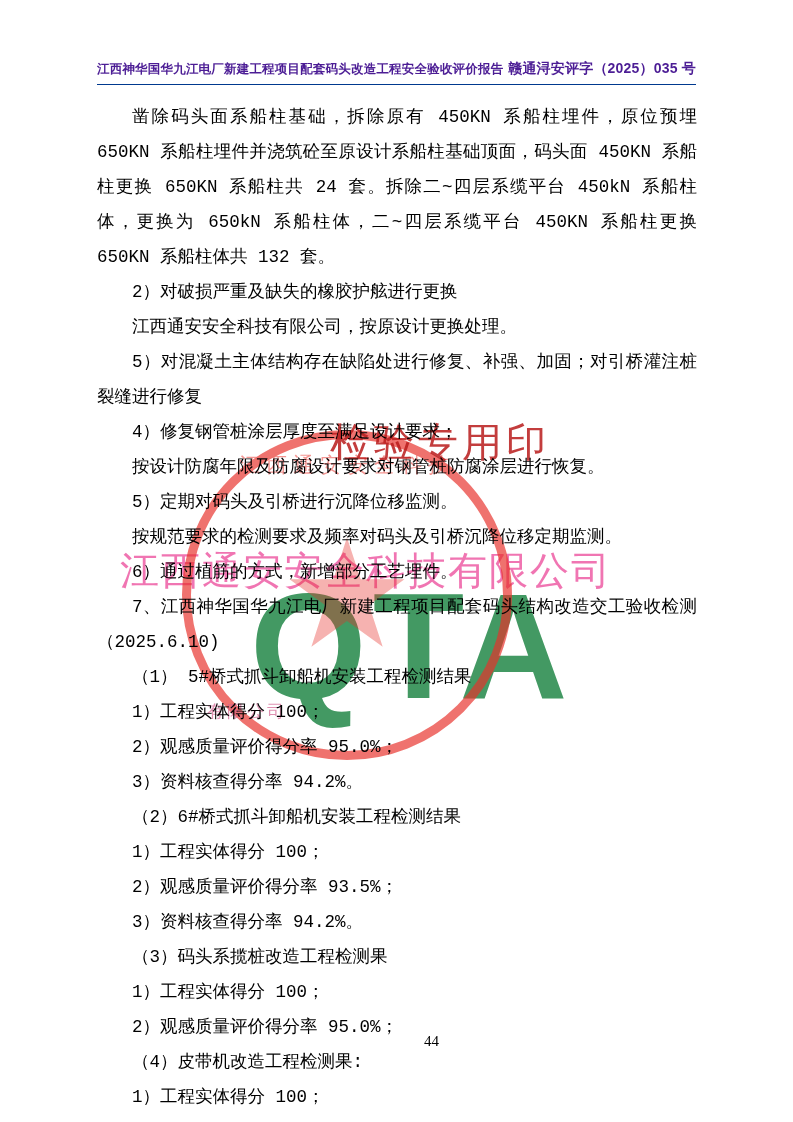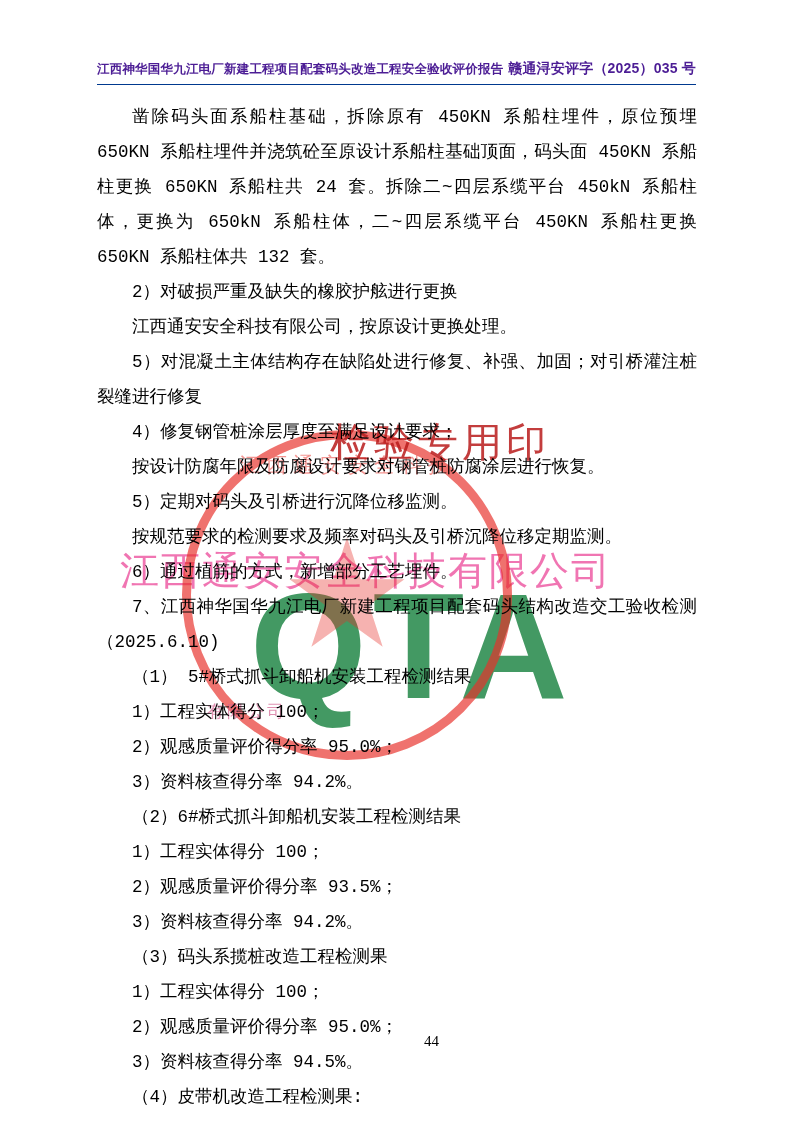--- a/index.html
+++ b/index.html
@@ -206,19 +206,18 @@
       <p class="indent2">1）工程实体得分 100；</p>
       <p class="indent2">2）观感质量评价得分率 95.0%；</p>
       <p class="indent2">3）资料核查得分率 94.2%。</p>
       <p class="indent2">（2）6#桥式抓斗卸船机安装工程检测结果</p>
       <p class="indent2">1）工程实体得分 100；</p>
       <p class="indent2">2）观感质量评价得分率 93.5%；</p>
       <p class="indent2">3）资料核查得分率 94.2%。</p>
       <p class="indent2">（3）码头系揽桩改造工程检测果</p>
       <p class="indent2">1）工程实体得分 100；</p>
       <p class="indent2">2）观感质量评价得分率 95.0%；</p>
-      <p class="indent2">3）资料核查得分率 94.5%。</p>
       <p class="indent2">（4）皮带机改造工程检测果:</p>
       <p class="indent2">1）工程实体得分 100；</p>
     </div>
 
   <div class="page-number">44</div>
 </div>
 
 </body></html>

